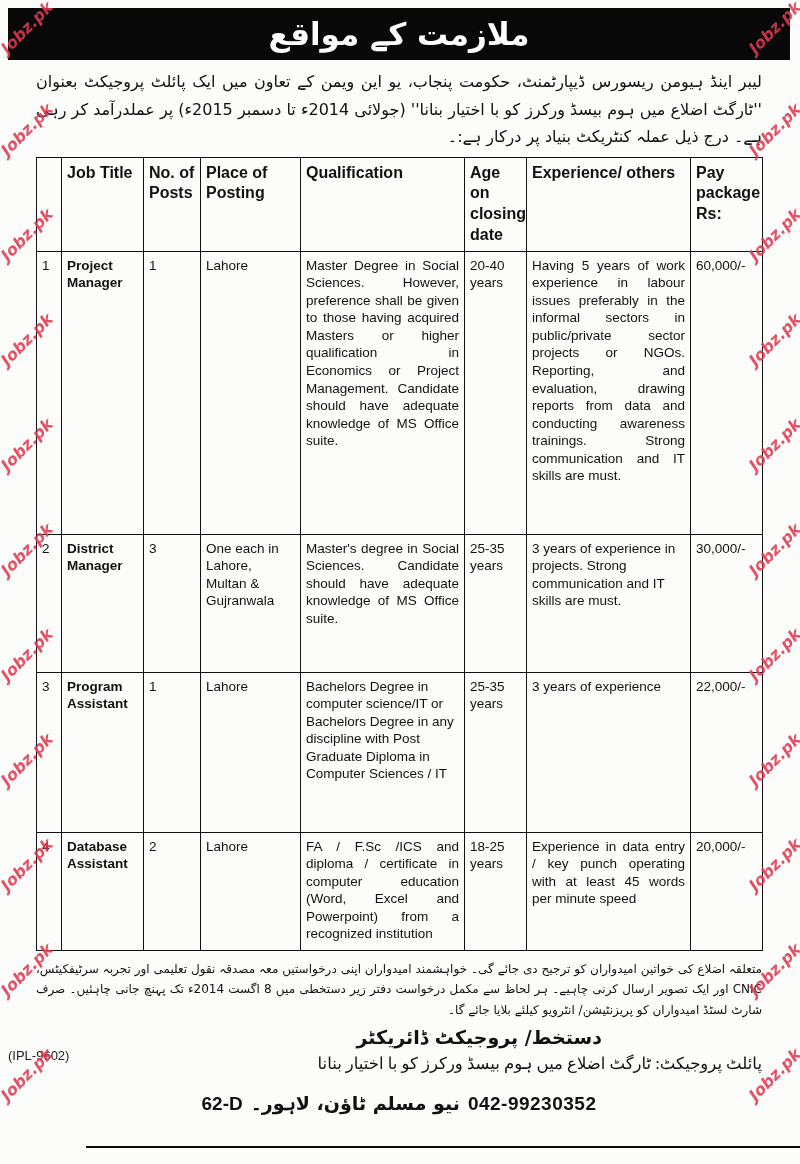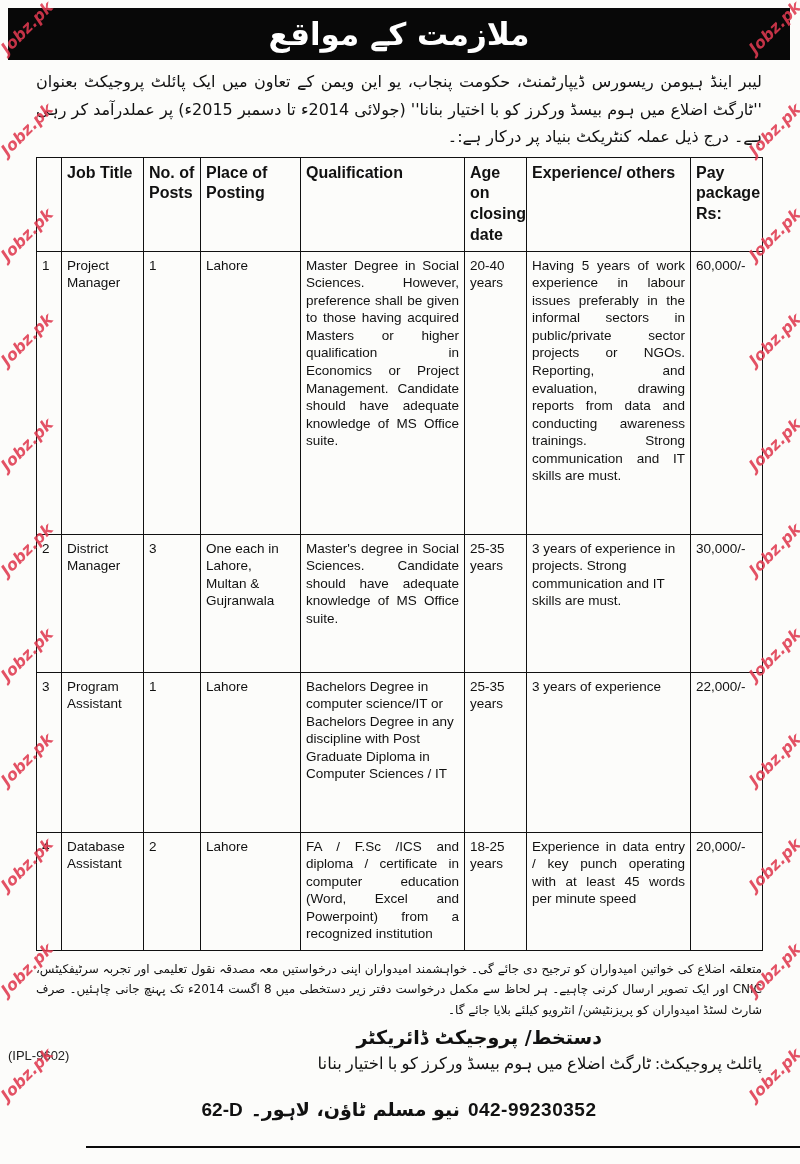--- a/index.html
+++ b/index.html
@@ -49,21 +49,21 @@
     vertical-align:top;
     padding:5px 5px;
     overflow:hidden;
   }
   table.jobs th {
     text-align:left;
     font-size:16px;
     vertical-align:top;
   }
   td.num { text-align:left; padding-left:7px; }
-  .bold { font-weight:normal; }
+  .bold { font-weight:bold; }
   .just { text-align:justify; }
   .closing {
     margin:8px 0 0 0;
     font-size:12px;
     line-height:1.7;
     text-align:justify;
   }
   .signature {
     margin-top:6px;
     direction:rtl;
@@ -74,21 +74,21 @@
     font-weight:bold;
   }
   .project-line {
     margin-top:6px;
     direction:rtl;
     text-align:right;
     font-size:16.5px;
     font-family:Liberation Serif, serif;
   }
   .address-line {
-    margin-top:24px;
+    margin-top:18px;
     display:flex;
     justify-content:center;
     align-items:baseline;
     gap:8px;
     font-weight:bold;
     font-size:19px;
   }
   .address-line .street { font-family:"Liberation Sans", sans-serif; }
   .address-line .phone  { font-family:"Liberation Sans", sans-serif; letter-spacing:0.5px; }
   .ref {

